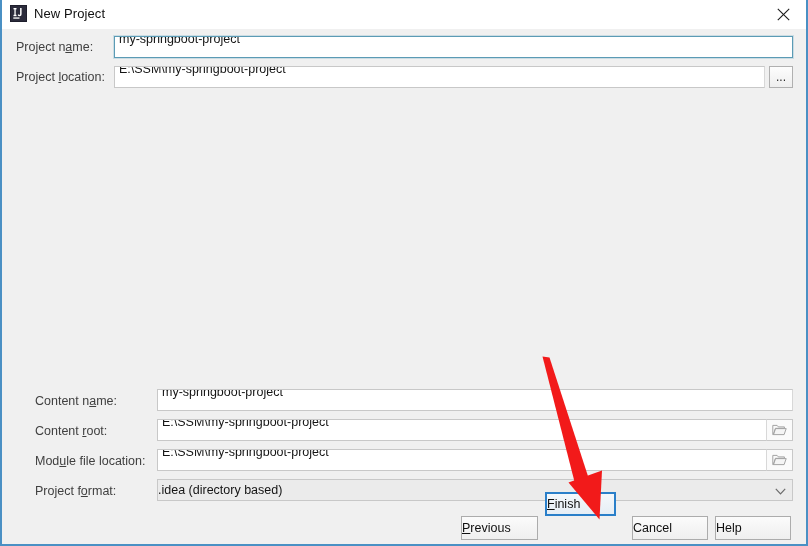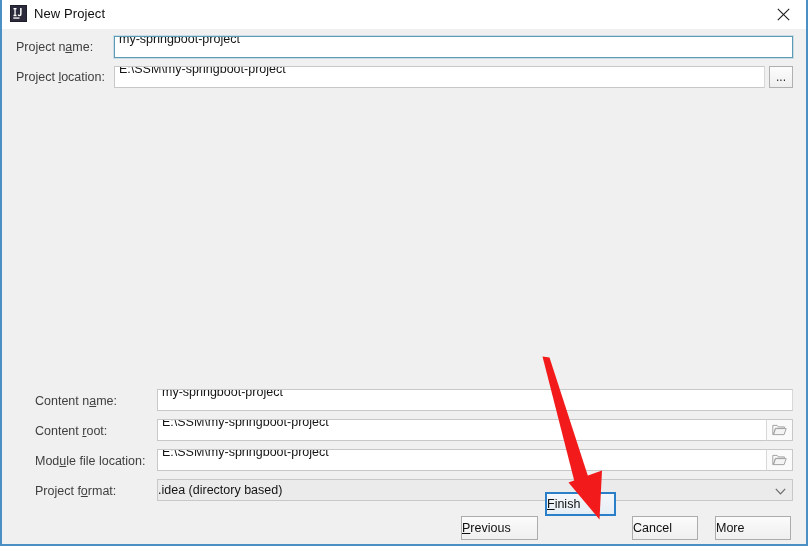--- a/index.html
+++ b/index.html
@@ -300,25 +300,25 @@
         </svg>
       </span>
     </div>
 
     <div class="btn" style="left:459px; top:487px; width:77px;">
       <span><u>P</u><span>revious</span></span>
     </div>
     <div class="btn default" style="left:543px; top:463px; width:71px;">
       <span><u>F</u><span>inish</span></span>
     </div>
-    <div class="btn" style="left:630px; top:487px; width:66px;">
+    <div class="btn" style="left:630px; top:487px; width:76px;">
       <span>Cancel</span>
     </div>
     <div class="btn" style="left:713px; top:487px; width:76px;">
-      <span>More</span>
+      <span>Help</span>
     </div>
 
   </div>
 
   <svg class="arrow-layer" viewBox="0 0 808 546" width="808" height="546">
     <defs>
       <linearGradient id="arrowTaper" x1="0" y1="0" x2="0" y2="1">
         <stop offset="0%" stop-color="#f21a1a"></stop>
         <stop offset="100%" stop-color="#f21a1a"></stop>
       </linearGradient>

